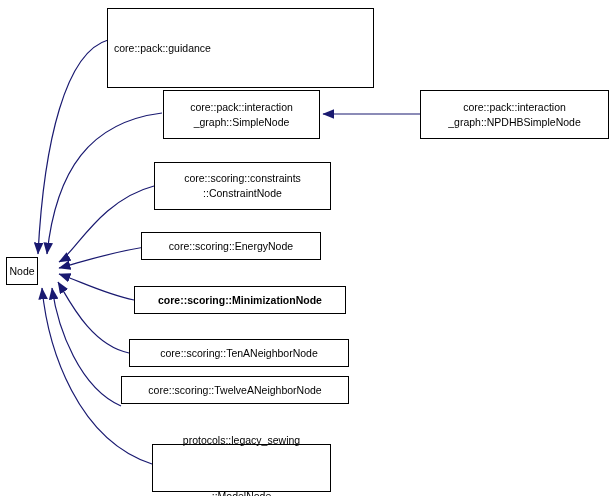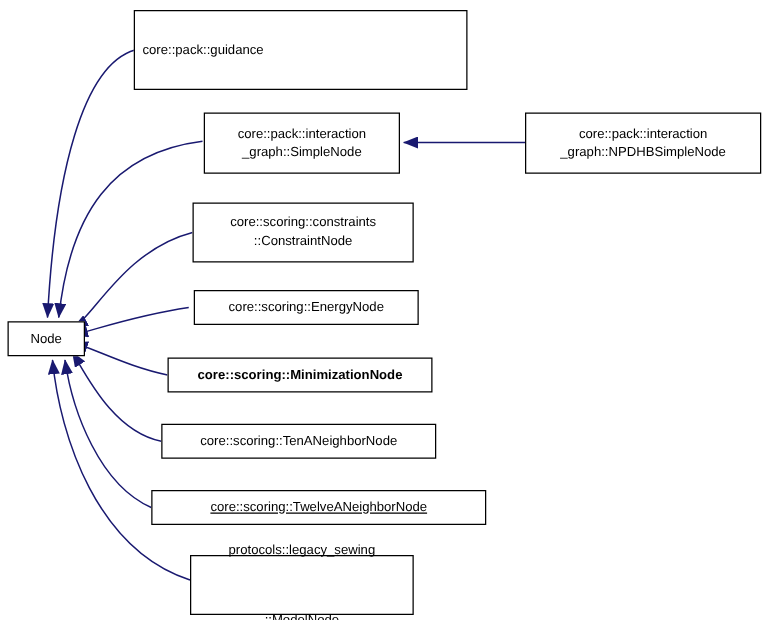--- a/index.html
+++ b/index.html
@@ -68,56 +68,56 @@
     <path class="edge" d="M 162 113 C 90 122, 56 170, 47 254" marker-end="url(#arrow)"></path>
     <path class="edge" d="M 154 186 C 100 200, 75 253, 59 262" marker-end="url(#arrow)"></path>
     <path class="edge" d="M 151 246 C 110 252, 82 262, 59 268" marker-end="url(#arrow)"></path>
     <path class="edge" d="M 134 300 C 105 294, 82 282, 59 274" marker-end="url(#arrow)"></path>
     <path class="edge" d="M 129 353 C 90 345, 68 298, 58 282" marker-end="url(#arrow)"></path>
     <path class="edge" d="M 121 406 C 80 388, 58 330, 52 288" marker-end="url(#arrow)"></path>
     <path class="edge" d="M 152 464 C 78 440, 48 350, 42 288" marker-end="url(#arrow)"></path>
     <path class="edge" d="M 420 114 L 323 114" marker-end="url(#arrow)"></path>
   </svg>
 
-  <div class="box" style="left:6px; top:257px; width:62px; height:28px;">
+  <div class="box" style="left:6px; top:257px; width:32px; height:28px;">
     <span>Node</span>
   </div>
 
-  <div class="box align-left" style="left:107px; top:8px; width:267px; height:64px;">
+  <div class="box align-left" style="left:107px; top:8px; width:267px; height:80px;">
     <span>core::pack::guidance</span>
   </div>
 
   <div class="box" style="left:163px; top:90px; width:157px; height:49px;">
     <span>core::pack::interaction</span>
     <span>_graph::SimpleNode</span>
   </div>
 
   <div class="box" style="left:420px; top:90px; width:189px; height:49px;">
     <span>core::pack::interaction</span>
     <span>_graph::NPDHBSimpleNode</span>
   </div>
 
   <div class="box" style="left:154px; top:162px; width:177px; height:48px;text-align:center;">
     <span>core::scoring::constraints</span>
     <span>::ConstraintNode</span>
   </div>
 
-  <div class="box" style="left:155px; top:232px; width:180px; height:28px;">
+  <div class="box" style="left:141px; top:232px; width:180px; height:28px;">
     <span>core::scoring::EnergyNode</span>
   </div>
 
   <div class="box" style="left:134px; top:286px; width:212px; height:28px;font-weight:bold;">
     <span>core::scoring::MinimizationNode</span>
   </div>
 
   <div class="box" style="left:129px; top:339px; width:220px; height:28px;">
     <span>core::scoring::TenANeighborNode</span>
   </div>
 
-  <div class="box" style="left:121px; top:392px; width:268px; height:28px;text-decoration:underline;">
+  <div class="box" style="left:121px; top:376px; width:228px; height:28px;">
     <span>core::scoring::TwelveANeighborNode</span>
   </div>
 
   <div class="box" style="left:152px; top:444px; width:179px; height:48px;gap:41px;">
     <span>protocols::legacy_sewing</span>
     <span>::ModelNode</span>
   </div>
 
 </div>
 

